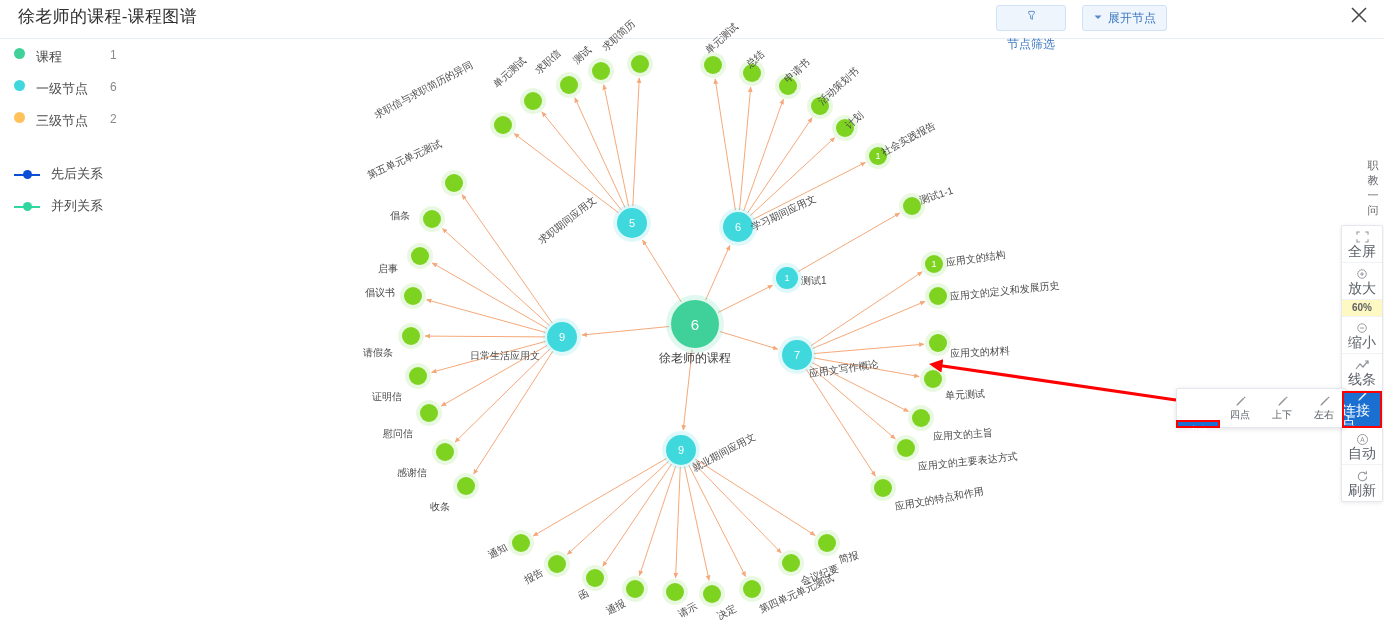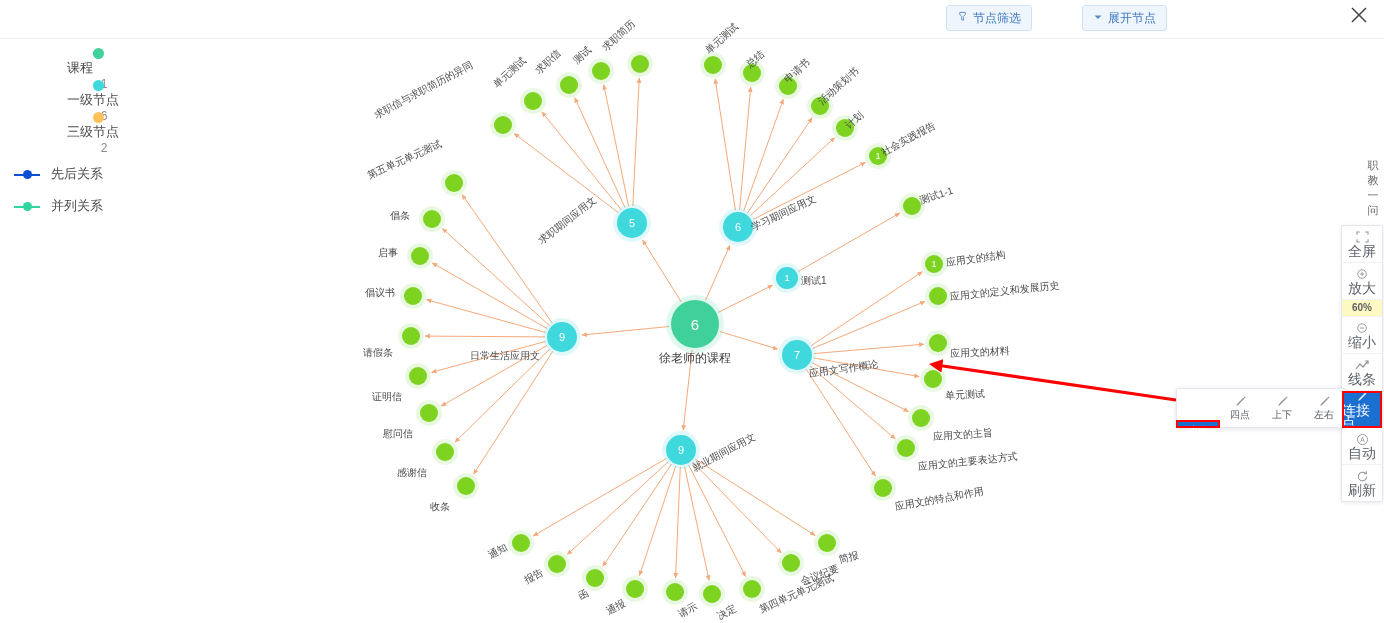--- a/index.html
+++ b/index.html
@@ -21,21 +21,21 @@
   }
   .tool-btn{
     position:absolute;top:5px;height:24px;
     background:#eef5fd;border:1px solid #cfe2f7;border-radius:3px;
     color:#3d78c0;font-size:12px;line-height:22px;
     padding:0 10px;white-space:nowrap;cursor:pointer;
     display:flex;align-items:center;gap:5px;
   }
   .tool-btn .ic{font-size:11px;opacity:.85;display:inline-block;}
   #btn-copy{left:846px;}
-  #btn-filter{left:946px;}
+  #btn-filter{left:996px;flex-direction:column;}
   #btn-expand{left:1082px;}
   .search-wrap{
     position:absolute;left:1180px;top:5px;width:148px;height:24px;
     border:1px solid #dcdfe6;border-radius:3px;background:#fff;
     display:flex;align-items:stretch;box-sizing:border-box;
   }
   .search-wrap input{
     flex:1;border:0;outline:0;padding:0 8px;font-size:12px;
     font-family:inherit;color:#555;background:transparent;min-width:0;
   }
@@ -43,21 +43,21 @@
   .search-btn{
     width:32px;border-left:1px solid #dcdfe6;background:#fafafa;
     display:flex;align-items:center;justify-content:center;cursor:pointer;
   }
   .close-x{
     position:absolute;left:1348px;top:4px;width:22px;height:22px;
     cursor:pointer;
   }
   
   .legend{position:absolute;left:14px;top:48px;width:180px;}
-  .lg-row{height:32px;display:flex;align-items:center;font-size:13px;color:#4a4a4a;flex-direction:column;}
+  .lg-row{height:32px;display:flex;align-items:flex-start;font-size:13px;color:#4a4a4a;}
   .lg-dot{width:11px;height:11px;border-radius:50%;margin-right:11px;flex:0 0 auto;}
   .lg-label{width:74px;}
   .lg-count{color:#8a8a8a;font-size:12px;}
   .lg-rel{height:32px;display:flex;align-items:center;font-size:13px;color:#4a4a4a;}
   .lg-line{width:26px;height:11px;position:relative;margin-right:11px;flex:0 0 auto;}
   .lg-line i{position:absolute;left:0;top:5px;width:26px;height:2px;display:block;}
   .lg-line b{position:absolute;left:9px;top:1px;width:9px;height:9px;border-radius:50%;}
   .rel-gap{height:14px;}
   
   .graph{position:absolute;left:0;top:38px;width:1384px;height:585px;}
@@ -111,20 +111,21 @@
     position:absolute;right:2px;top:158px;width:18px;
     font-size:11px;color:#616366;line-height:15px;text-align:center;
     letter-spacing:0;
   }
   .arrow-anno{position:absolute;left:0;top:0;pointer-events:none;}
 </style>
 </head>
 <body>
 
 <div class="header">
+  <div class="page-title">徐老师的课程-课程图谱</div>
 
 
   <div class="tool-btn" id="btn-filter">
     <span class="ic">
       <svg width="11" height="11" viewBox="0 0 12 12">
           <path d="M3 1.5h6v2.2L7 6v4.2L5 9.3V6L3 3.7z" fill="none" stroke="#3d78c0" stroke-width="1"></path>
         </svg>
     </span>
     <span>节点筛选</span>
   </div>
@@ -321,21 +322,21 @@
       <div class="nlabel" style="left: 579px; top: 552px; transform: rotate(-28deg);">函</div>
       <div class="node leaf" style="left: 557px; top: 526px; width: 18px; height: 18px; background: rgb(126, 211, 32);"></div>
       <div class="nlabel" style="left: 525px; top: 536px; transform: rotate(-28deg);">报告</div>
       <div class="node leaf" style="left: 521px; top: 505px; width: 18px; height: 18px; background: rgb(126, 211, 32);"></div>
       <div class="nlabel" style="left: 489px; top: 511px; transform: rotate(-28deg);">通知</div>
       <div class="node leaf" style="left: 454px; top: 145px; width: 18px; height: 18px; background: rgb(126, 211, 32);"></div>
       <div class="nlabel" style="left: 368px; top: 131px; transform: rotate(-24deg);">第五单元单元测试</div>
       <div class="node leaf" style="left: 432px; top: 181px; width: 18px; height: 18px; background: rgb(126, 211, 32);"></div>
       <div class="nlabel" style="left: 390px; top: 171px; transform: rotate(0deg);">倡条</div>
       <div class="node leaf" style="left: 420px; top: 218px; width: 18px; height: 18px; background: rgb(126, 211, 32);"></div>
-      <div class="nlabel" style="left: 378px; top: 208px; transform: rotate(0deg);">启事</div>
+      <div class="nlabel" style="left: 378px; top: 224px; transform: rotate(0deg);">启事</div>
       <div class="node leaf" style="left: 413px; top: 258px; width: 18px; height: 18px; background: rgb(126, 211, 32);"></div>
       <div class="nlabel" style="left: 365px; top: 248px; transform: rotate(0deg);">倡议书</div>
       <div class="node leaf" style="left: 411px; top: 298px; width: 18px; height: 18px; background: rgb(126, 211, 32);"></div>
       <div class="nlabel" style="left: 363px; top: 308px; transform: rotate(0deg);">请假条</div>
       <div class="node leaf" style="left: 418px; top: 338px; width: 18px; height: 18px; background: rgb(126, 211, 32);"></div>
       <div class="nlabel" style="left: 372px; top: 352px; transform: rotate(0deg);">证明信</div>
       <div class="node leaf" style="left: 429px; top: 375px; width: 18px; height: 18px; background: rgb(126, 211, 32);"></div>
       <div class="nlabel" style="left: 383px; top: 389px; transform: rotate(0deg);">慰问信</div>
       <div class="node leaf" style="left: 445px; top: 414px; width: 18px; height: 18px; background: rgb(126, 211, 32);"></div>
       <div class="nlabel" style="left: 397px; top: 428px; transform: rotate(0deg);">感谢信</div>

